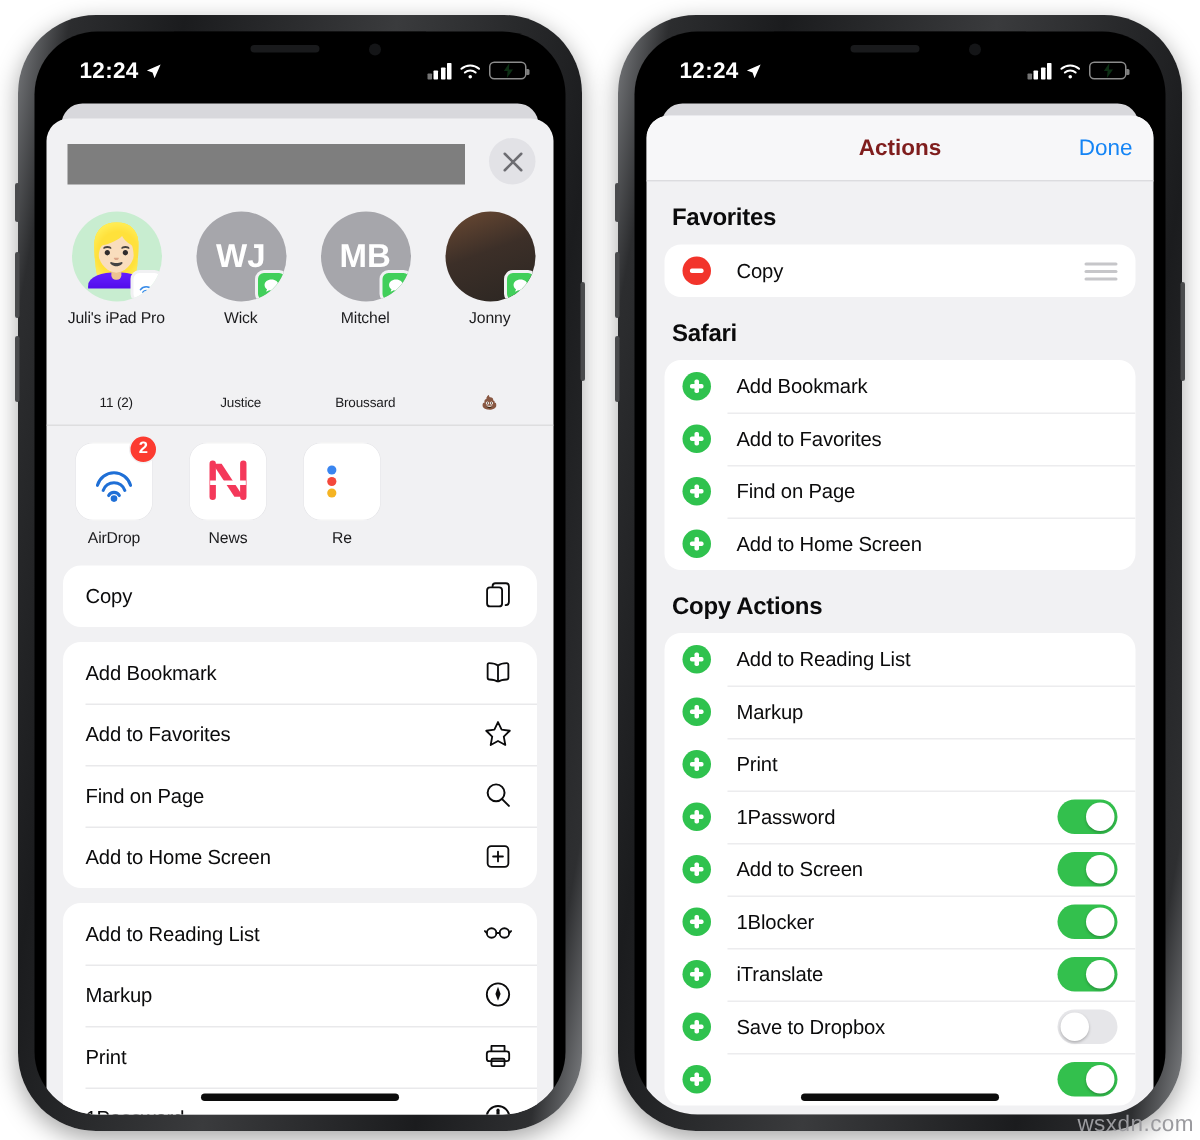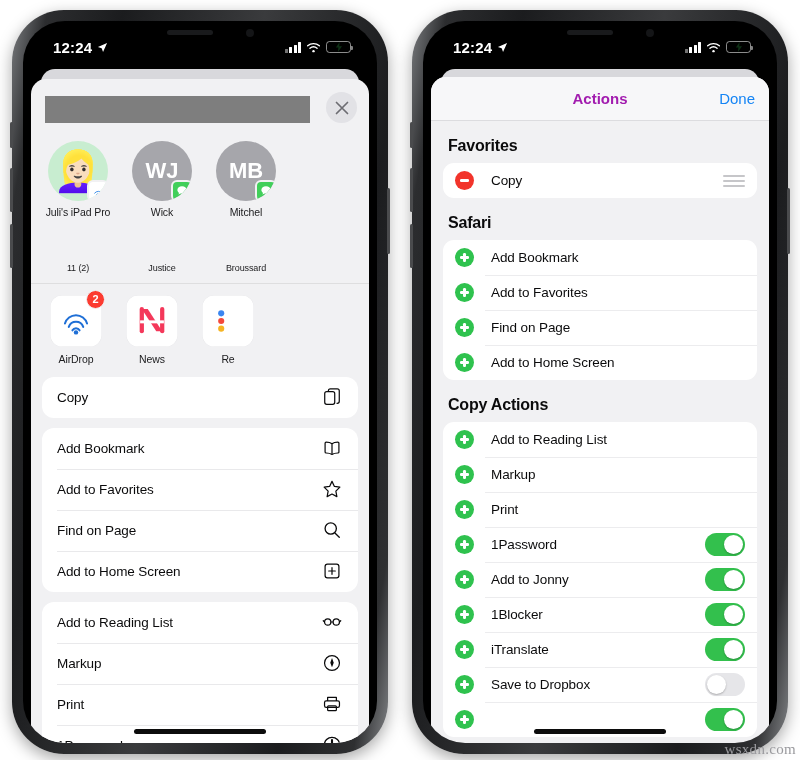--- a/index.html
+++ b/index.html
@@ -147,21 +147,21 @@
     width:132px; height:5px; border-radius:3px; background:#0c0c0c; z-index:30;
   }
 
   
   .act-back { position:absolute; left:18px; right:18px; top:48px; height:36px;
               background:#d8d8dc; border-radius:14px 14px 0 0; }
   .act-sheet { position:absolute; left:8px; right:8px; top:56px; bottom:-10px;
                background:#f1f1f3; border-radius:15px 15px 0 0; overflow:hidden; }
   .navbar { height:44px; display:flex; align-items:center; justify-content:center;
             position:relative; background:#f7f7f9; border-bottom:1px solid #dcdcdf; }
-  .nav-title { font-size:15px; font-weight:bold; color:#a21caf; }
+  .nav-title { font-size:15px; font-weight:bold; color:#7f1d1d; }
   .nav-done { position:absolute; right:14px; font-size:15px; color:#1484f5; }
 
   .sec-title { font-size:16px; font-weight:bold; color:#0b0b0c;
                padding: 16px 0 8px 17px; letter-spacing:-.2px; }
   .card { background:#fff; border-radius:11px; margin: 0 12px; overflow:hidden; }
   .arow { display:flex; align-items:center; height:35px; padding:0 12px; position:relative; }
   .arow + .arow::before {
     content:""; position:absolute; left:42px; right:0; top:0; height:1px; background:#ececee;
   }
   .circ { width:19px; height:19px; border-radius:50%; flex:0 0 19px;
@@ -175,21 +175,21 @@
   .handle span { display:block; height:2px; background:#c6c6c9; border-radius:1px; }
   .toggle { width:40px; height:23px; border-radius:12px; position:relative; flex:0 0 40px; }
   .toggle.on  { background:#33c04d; }
   .toggle.off { background:#e6e6e9; }
   .knob { position:absolute; top:1.6px; width:19.8px; height:19.8px; border-radius:50%;
           background:#fff; box-shadow:0 1px 2px rgba(0,0,0,.25); }
   .toggle.on .knob  { right:1.6px; }
   .toggle.off .knob { left:1.6px; }
 
   .watermark { position:absolute; right:4px; bottom:2px; font-size:15px; color:#9a9a9e;
-               letter-spacing:.3px; font-family:Liberation Serif, serif; }
+               letter-spacing:.3px; font-family:Liberation Sans, sans-serif; }
 </style>
 </head>
 <body>
 
 <div id="stage">
 
   <div class="phone" id="phone-left">
     <div class="btn-side btn-left-1"></div>
     <div class="btn-side btn-left-2"></div>
     <div class="btn-side btn-left-3"></div>
@@ -247,20 +247,31 @@
                 <div class="badge-app msg">
                   <svg viewBox="0 0 14 14">
                     <path d="M7 1.6c3.1 0 5.4 1.9 5.4 4.3S10.1 10.2 7 10.2c-.6 0-1.2-.07-1.7-.2l-2.5 1.1.72-1.9C2.4 8.4 1.6 7.3 1.6 5.9 1.6 3.5 3.9 1.6 7 1.6z" fill="#fff"></path>
                   </svg>
                 </div>
               </div>
               <div class="c-name">Mitchel</div>
               <div class="c-name c-sub">Broussard</div>
             </div>
 
+            <div class="contact">
+              <div class="av photo">
+                <div class="badge-app msg">
+                  <svg viewBox="0 0 14 14">
+                    <path d="M7 1.6c3.1 0 5.4 1.9 5.4 4.3S10.1 10.2 7 10.2c-.6 0-1.2-.07-1.7-.2l-2.5 1.1.72-1.9C2.4 8.4 1.6 7.3 1.6 5.9 1.6 3.5 3.9 1.6 7 1.6z" fill="#fff"></path>
+                  </svg>
+                </div>
+              </div>
+              <div class="c-name">Jonny</div>
+              <div class="c-name c-sub">💩</div>
+            </div>
           </div>
 
           <div class="sep"></div>
 
           <div class="apps">
             <div class="app">
               <div class="app-ico white">
                 <svg viewBox="0 0 40 40" width="34" height="34">
                   <g fill="none" stroke="#1f6fd6" stroke-width="2.4" stroke-linecap="round">
                     <path d="M7 23a13.5 13.5 0 0 1 26 0"></path>
@@ -534,21 +545,21 @@
               <span class="arow-label">1Password</span>
               <span class="toggle on">
                   <span class="knob"></span>
                 </span>
             </div>
             <div class="arow">
               <span class="circ add">
                   <span class="hbar"></span>
                   <span class="vbar"></span>
                 </span>
-              <span class="arow-label">Add to Jonny</span>
+              <span class="arow-label">Add to Screen</span>
               <span class="toggle on">
                   <span class="knob"></span>
                 </span>
             </div>
             <div class="arow">
               <span class="circ add">
                   <span class="hbar"></span>
                   <span class="vbar"></span>
                 </span>
               <span class="arow-label">1Blocker</span>

